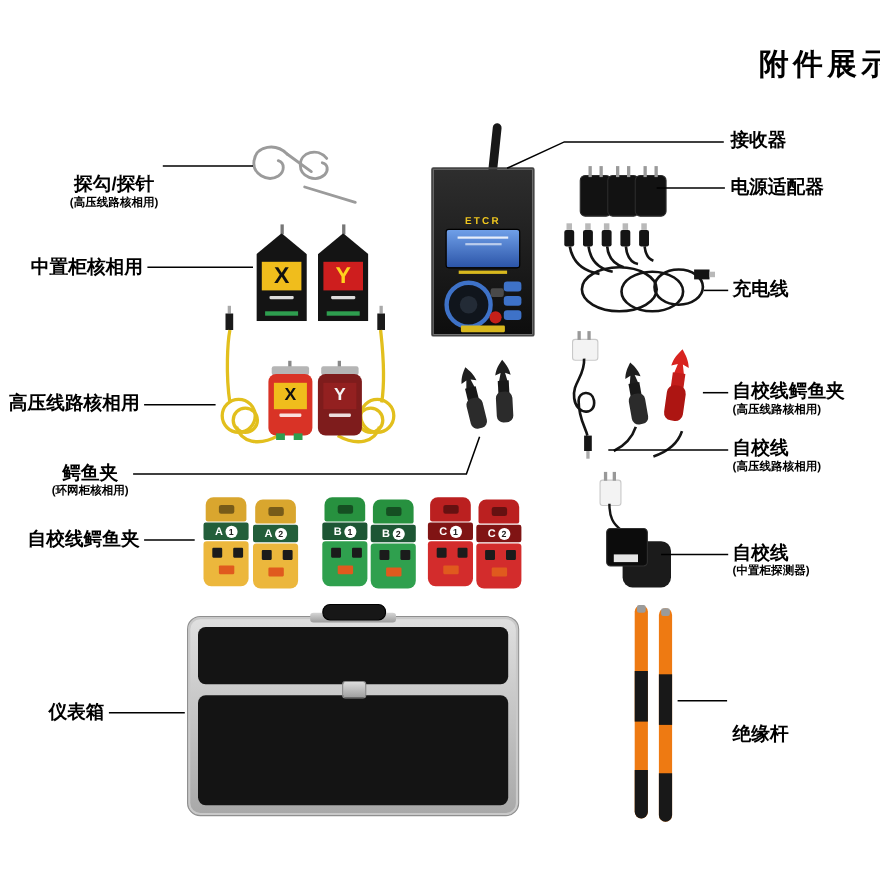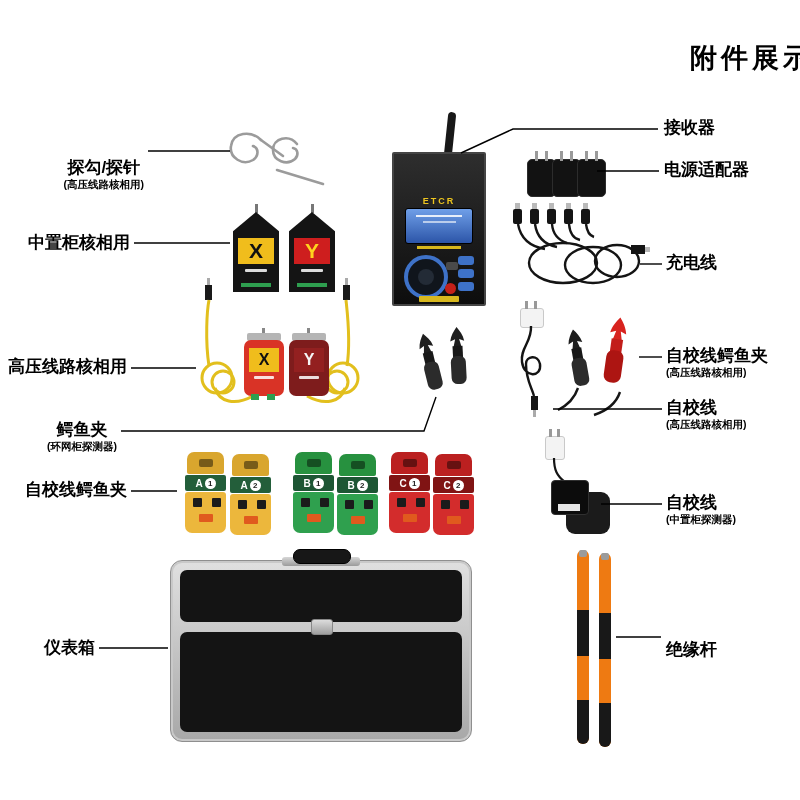--- a/index.html
+++ b/index.html
@@ -127,21 +127,21 @@
     <div class="lbl-sub">(高压线路核相用)</div>
   </div>
   <div class="lbl left" style="right:670px;top:234px">
     <div class="lbl-main">中置柜核相用</div>
   </div>
   <div class="lbl left" style="right:673px;top:358px">
     <div class="lbl-main">高压线路核相用</div>
   </div>
   <div class="lbl left" style="right:683px;top:421px">
     <div class="lbl-main">鳄鱼夹</div>
-    <div class="lbl-sub">(环网柜探测器)</div>
+    <div class="lbl-sub">(环网柜核相用)</div>
   </div>
   <div class="lbl left" style="right:673px;top:481px">
     <div class="lbl-main">自校线鳄鱼夹</div>
   </div>
   <div class="lbl left" style="right:705px;top:639px">
     <div class="lbl-main">仪表箱</div>
   </div>
 
   <div class="lbl rightside" style="left:664px;top:119px">
     <div class="lbl-main">接收器</div>
@@ -157,21 +157,21 @@
     <div class="lbl-sub">(高压线路核相用)</div>
   </div>
   <div class="lbl rightside" style="left:666px;top:399px">
     <div class="lbl-main">自校线</div>
     <div class="lbl-sub">(高压线路核相用)</div>
   </div>
   <div class="lbl rightside" style="left:666px;top:494px">
     <div class="lbl-main">自校线</div>
     <div class="lbl-sub">(中置柜探测器)</div>
   </div>
-  <div class="lbl rightside" style="left:666px;top:641px">
+  <div class="lbl rightside" style="left:666px;top:659px">
     <div class="lbl-main">绝缘杆</div>
   </div>
 
   <svg class="abs" style="left:225px;top:130px" width="105" height="65">
     <g fill="none" stroke="#9b9b9b" stroke-width="2.6" stroke-linecap="round">
       <path d="M36,10 C26,0 8,2 6,16 C4,28 18,36 28,30 C34,26 34,18 28,16"></path>
       <path d="M36,10 L58,26"></path>
       <path d="M72,14 C64,4 48,8 48,20 C48,31 62,36 70,29 C74,25 73,19 68,18"></path>
       <path d="M52,40 L98,54"></path>
     </g>

